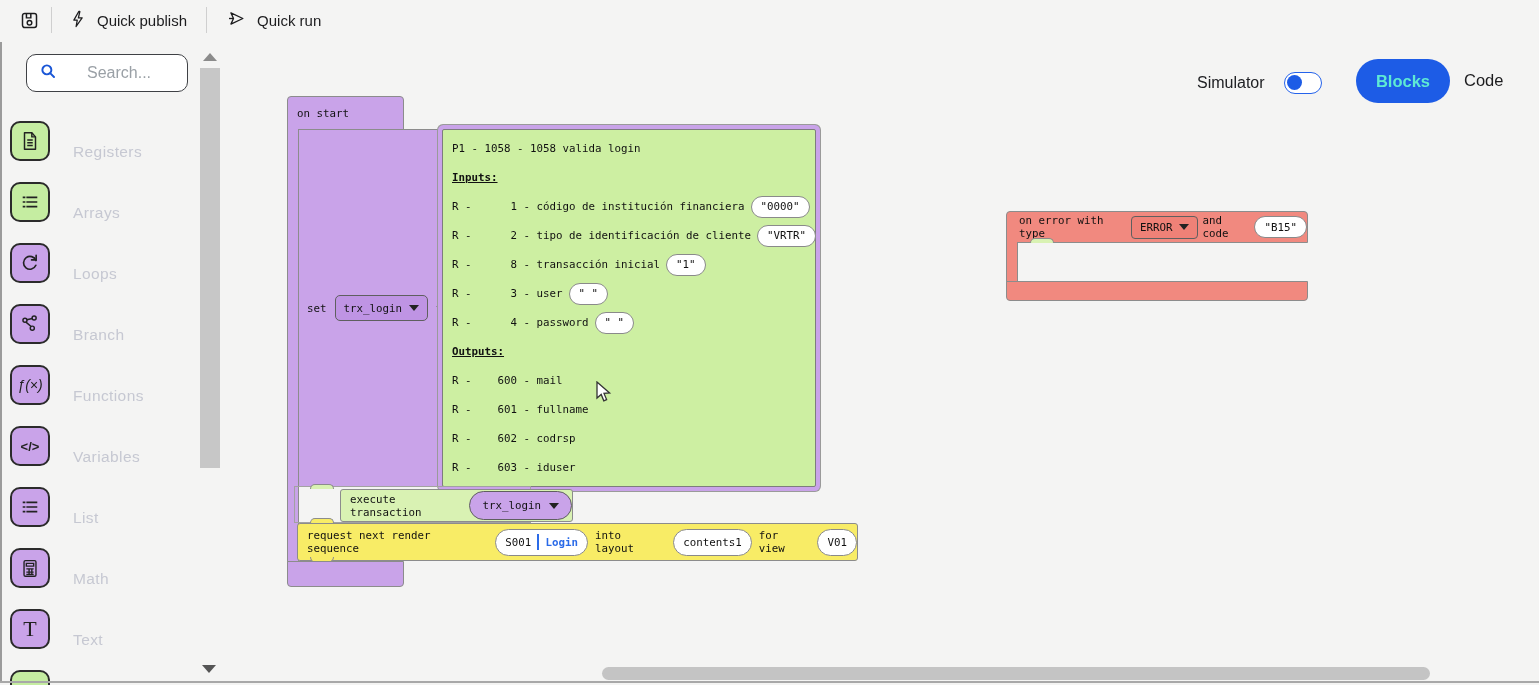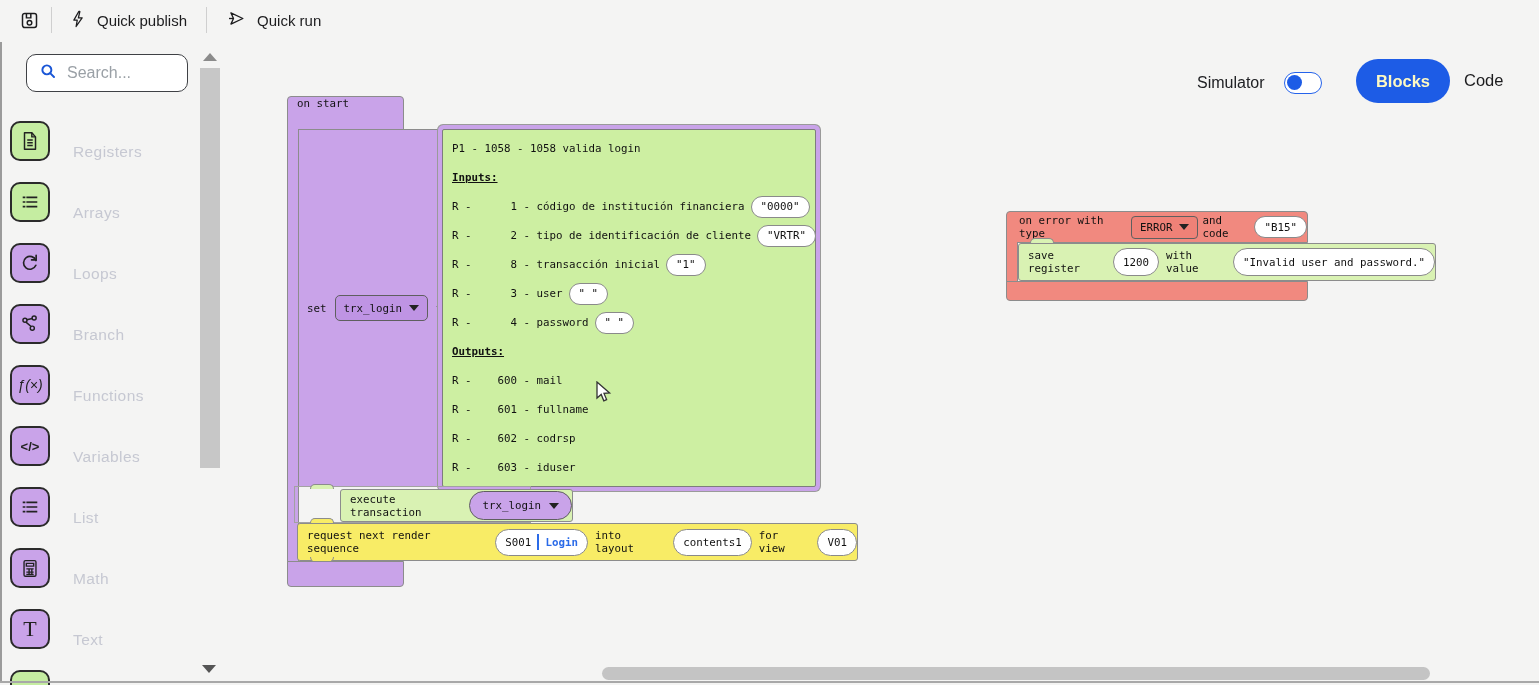--- a/index.html
+++ b/index.html
@@ -11,21 +11,21 @@
   
   #toolbar { left:0; top:0; width:100%; height:40px; display:flex; align-items:center;padding-left:8px; }
   .tb-btn { display:flex; align-items:center; gap:10px; color:#1c1c1e; font-size:15px; cursor:default; }
   .tb-divider { width:1px; height:26px; background:#cfcfcf; }
   .icon-btn svg { display:block; }
 
   
   #searchbox { left:26px; top:54px; width:162px; height:38px; background:#fff; border:1.5px solid #3f4145;
                border-radius:10px; display:flex; align-items:center; padding-left:12px; gap:10px; }
   #searchbox input { border:none; outline:none; width:100px; font-size:16px; color:#3c4043; background:transparent;
-                     font-family:"Liberation Sans", sans-serif; }
+                     font-family:"Liberation Sans", sans-serif;margin-left:20px; }
   #searchbox input::placeholder { color:#9aa0a6; }
   #side-items { left:10px; top:121px; width:185px; }
   .side-item { display:flex; align-items:flex-end; gap:23px; height:40px; margin-bottom:21px; }
   .side-icon { width:40px; height:40px; border:2px solid #2b2b2b; border-radius:10px; display:flex;
                align-items:center; justify-content:center; flex:0 0 auto; }
   .side-icon.green { background:#c5eda1; }
   .side-icon.purple { background:#c9a3e9; }
   .side-label { font-size:15.5px; color:#c6c8d2; letter-spacing:.4px; }
   .glyph { font-size:15px; color:#222; font-weight:700; }
   .glyph.serif { font-family:"Liberation Serif", serif; font-size:22px; font-weight:400; }
@@ -38,21 +38,21 @@
   
   #hthumb { left:602px; top:667px; width:828px; height:13px; background:#c4c4c4; border-radius:7px; }
   #left-border { left:0; top:42px; width:2px; height:641px; background:#9b9b9b; }
   #bottom-border { left:0; top:681px; width:1539px; height:2px; background:#a8a8a8; }
 
   
   #simulator-label { left:1197px; top:74px; font-size:16px; color:#202124; }
   #sim-toggle { left:1284px; top:72px; width:38px; height:22px; border:1.5px solid #2563eb; border-radius:11px;
                 background:#fff; }
   #sim-knob { position:absolute; left:2px; top:2px; width:15px; height:15px; border-radius:50%; background:#1d5ce6; }
-  #blocks-btn { left:1356px; top:59px; width:94px; height:44px; border-radius:22px; background:#1d5ce6; color:#fef9c3;
+  #blocks-btn { left:1356px; top:59px; width:94px; height:44px; border-radius:22px; background:#1d5ce6; color:#5eead4;
                 font-size:16.5px; font-weight:700; display:flex; align-items:center; justify-content:center; border:none; }
   #code-btn { left:1464px; top:71px; font-size:16.5px; color:#1c1c1e; }
 
   
   .mono { font-family:"DejaVu Sans Mono", monospace; font-size:10.8px; color:#111; }
   .blk { border:1px solid #8c8c8c; }
   .purple-fill { background:#c9a3e9; }
   .green-big { background:#cdefa2; }
   .green-lite { background:#d9f2b3; }
   .yellow-fill { background:#f8ec66; }
@@ -65,21 +65,21 @@
               padding:0 8px; height:26px; }
   .dd-arrow { width:0; height:0; border-left:5px solid transparent; border-right:5px solid transparent;
               border-top:6px solid #222; }
   .row { display:flex; align-items:center; height:29px; white-space:pre; }
   .lbl-underline { font-weight:700; text-decoration:underline; }
   .notch-bump { position:absolute; width:24px; height:5px; border:1px solid #8c8c8c; border-bottom:none;
                 border-radius:7px 7px 0 0; }
 
   
   #onstart-header { left:287px; top:96px; width:117px; height:34px; border-radius:4px 4px 0 0;
-                    display:flex; align-items:flex-start; padding-left:9px; }
+                    display:flex; align-items:center; padding-left:9px; }
   #onstart-spine  { left:287px; top:129px; width:12px; height:433px; border-top:none; }
   #onstart-footer { left:287px; top:561px; width:117px; height:26px; border-radius:0 0 4px 4px; }
   #set-block { left:298px; top:129px; width:143px; height:358px; display:flex; align-items:center; gap:8px; padding-left:8px; }
   #set-dropdown { background:#bf94e4; }
   #trx-block { left:442px; top:129px; width:374px; height:358px; border:1px solid #7d7d7d;
                box-shadow:0 0 0 4px #c9a3e9, 0 0 0 5px #9a9a9a; border-radius:2px; padding:4px 0 0 9px; }
   #trx-block .pill { margin-left:6px; }
   #exec-outline { left:294px; top:486px; width:237px; height:37px; border:1px solid #a2a2a2; }
   #exec-block { left:297px; top:489px; width:233px; height:33px; border-radius:3px; display:flex; align-items:center;
                 gap:8px; padding-left:9px;margin-left:43px; }
@@ -326,26 +326,20 @@
     <span>on error with type</span>
     <span id="error-dd" class="dropdown mono">
       <span>ERROR</span>
       <span class="dd-arrow"></span>
     </span>
     <span>and code</span>
     <span class="pill mono">"B15"</span>
   </div>
   <div id="onerror-spine" class="abs blk red-fill"></div>
   <div class="abs notch-bump green-lite" style="left:1030px; top:238px"></div>
-  <div id="save-block" class="abs blk green-lite mono">
-    <span>save register</span>
-    <span class="pill mono">1200</span>
-    <span>with value</span>
-    <span class="pill mono">"Invalid user and password."</span>
-  </div>
   <div id="onerror-footer" class="abs blk red-fill"></div>
 
   <div id="left-border" class="abs"></div>
   <div id="bottom-border" class="abs"></div>
   <div id="hthumb" class="abs"></div>
 
   <div id="cursor" class="abs">
     <svg width="17" height="23" viewBox="0 0 17 23">
       <path d="M1 1 L1 17 L5.2 13.4 L7.8 19.8 L10.6 18.6 L8 12.4 L13.6 12 Z" fill="#fff" stroke="#333" stroke-width="1.3"></path>
     </svg>

